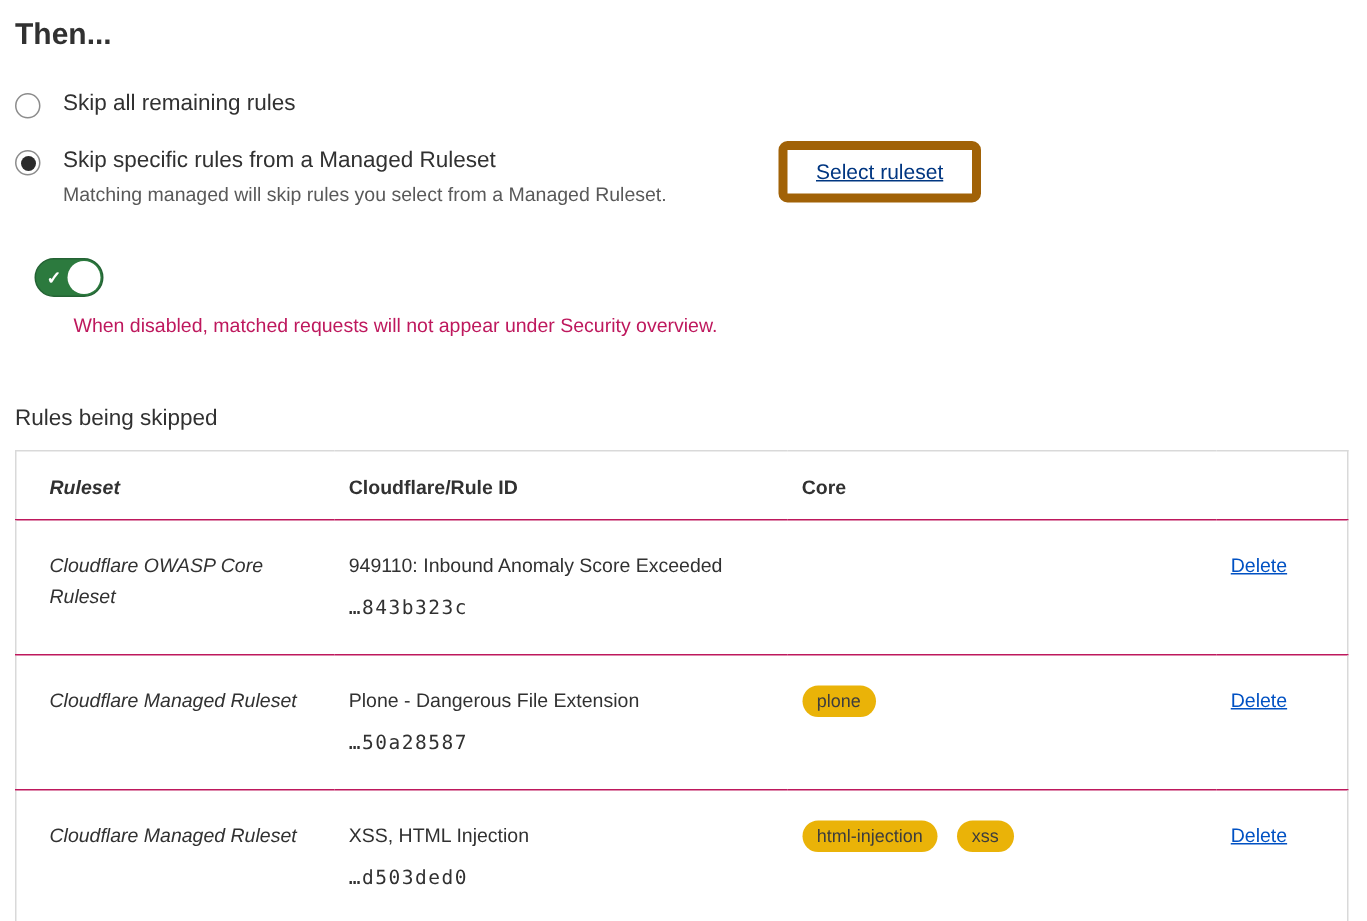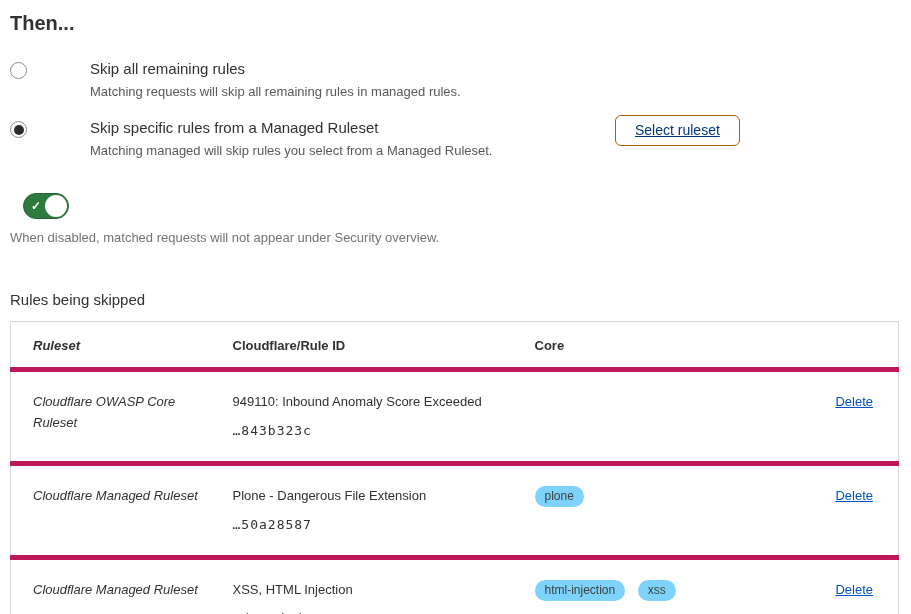--- a/index.html
+++ b/index.html
@@ -10,38 +10,38 @@
     font-family: "Liberation Sans", sans-serif;
     color: #313131;
     padding: 12px 12px 0 10px;
     overflow: hidden;
   }
 
   
   .then-title {
     font-size: 20px; font-weight: 700; margin: 0 0 24px 0; color: #313131;
   }
-  .option { display: flex; align-items: flex-start; margin-bottom: 18px; gap: 48px; }
+  .option { display: flex; align-items: flex-start; margin-bottom: 18px; }
   .radio {
     width: 17px; height: 17px; flex: none;
     border: 1.5px solid #8c8c8c; border-radius: 50%;
     background: #fff; margin-top: 3px; position: relative; cursor: pointer;
   }
   .radio.selected::after {
     content: ""; position: absolute; inset: 2.5px;
     background: #2b2b2b; border-radius: 50%;
   }
   .option-text { margin-left: 15px; }
   .option-main { flex: none; width: 477px; }
   .option-label { font-size: 15px; line-height: 19px; cursor: pointer; }
   .option-desc { font-size: 13px; color: #595959; margin-top: 6px; line-height: 16px; }
 
   .select-ruleset-btn {
     flex: none; align-self: flex-start; margin-top: -3px;
-    background: #fff; border: 1px solid #a16207; border-radius: 6px;
+    background: #fff; border: 6px solid #a16207; border-radius: 6px;
     color: #003681; font-size: 14px; font-family: "Liberation Sans", sans-serif;
     padding: 6px 19px 7px; cursor: pointer;
   }
   .select-ruleset-btn span { text-decoration: underline; }
 
   
   .toggle-row { display: flex; align-items: center; margin-top: 34px; }
   .toggle-label { font-size: 15px; }
   .toggle {
     width: 46px; height: 26px; border-radius: 13px;
@@ -51,64 +51,63 @@
   }
   .toggle .check {
     color: #ffffff; font-size: 12px; font-weight: 700;
     margin-left: 7px; line-height: 1;
   }
   .toggle .knob {
     position: absolute; right: 1px; top: 1px;
     width: 22px; height: 22px; border-radius: 50%;
     background: #ffffff;
   }
-  .toggle-helper { font-size: 13px; color: #737373; margin-top: 11px; line-height: 16px; }
+  .toggle-helper { font-size: 13px; color: #be185d; margin-top: 11px; line-height: 16px; margin-left: 39px; }
 
   
   .skipped-title { font-size: 15px; font-weight: 400; margin: 45px 0 0 0; color: #313131; }
   table.rules {
     margin-top: 13px; width: 889px;
     border-collapse: collapse; table-layout: fixed;
     border: 1px solid #d9d9d9;
   }
   table.rules th {
     text-align: left; font-size: 13px; font-weight: 700; color: #313131;
     padding: 16px 10px 14px 10px;
   }
   table.rules th:first-child, table.rules td:first-child { padding-left: 22px; font-style: italic; }
-  table.rules tbody tr { border-top: 5px solid #be185d; }
+  table.rules tbody tr { border-top: 1px solid #be185d; }
   table.rules td {
     font-size: 13px; vertical-align: top;
     padding: 19px 10px 20px 10px; line-height: 21px;
   }
   td.cell-tags, td.cell-action { vertical-align: middle; }
-  td.cell-action { text-align: center; padding-right: 33px; }
+  td.cell-action { text-align: left; padding-right: 33px; }
   .desc-line { display: block; }
   .rule-id {
     display: block; margin-top: 8px;
     font-family: "DejaVu Sans Mono", monospace;
     font-size: 13px; letter-spacing: 1px; color: #313131;
   }
   .tag {
-    display: inline-block; background: #7dd3fc; color: #3d3d3d;
+    display: inline-block; background: #eab308; color: #3d3d3d;
     border-radius: 11px; padding: 4px 10px 5px; font-size: 12px;
     margin-right: 9px; line-height: 1;
   }
   .delete-link { color: #0051c3; text-decoration: underline; font-size: 13px; cursor: pointer; }
 </style>
 </head>
 <body>
 
 <h2 class="then-title">Then...</h2>
 
 <div class="option">
   <div class="radio"></div>
   <div class="option-text">
     <div class="option-label">Skip all remaining rules</div>
-    <div class="option-desc">Matching requests will skip all remaining rules in managed rules.</div>
   </div>
 </div>
 
 <div class="option">
   <div class="radio selected"></div>
   <div class="option-text option-main">
     <div class="option-label">Skip specific rules from a Managed Ruleset</div>
     <div class="option-desc">Matching managed will skip rules you select from a Managed Ruleset.</div>
   </div>
   <button class="select-ruleset-btn"><span>Select ruleset</span></button>

